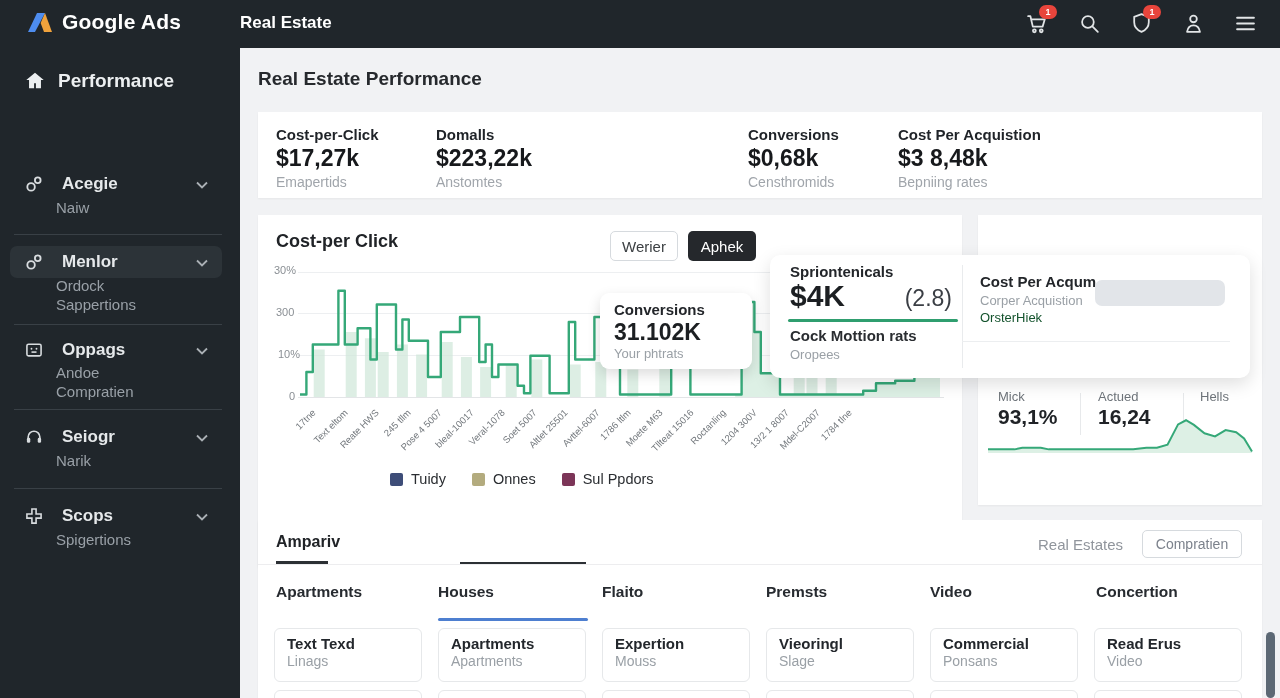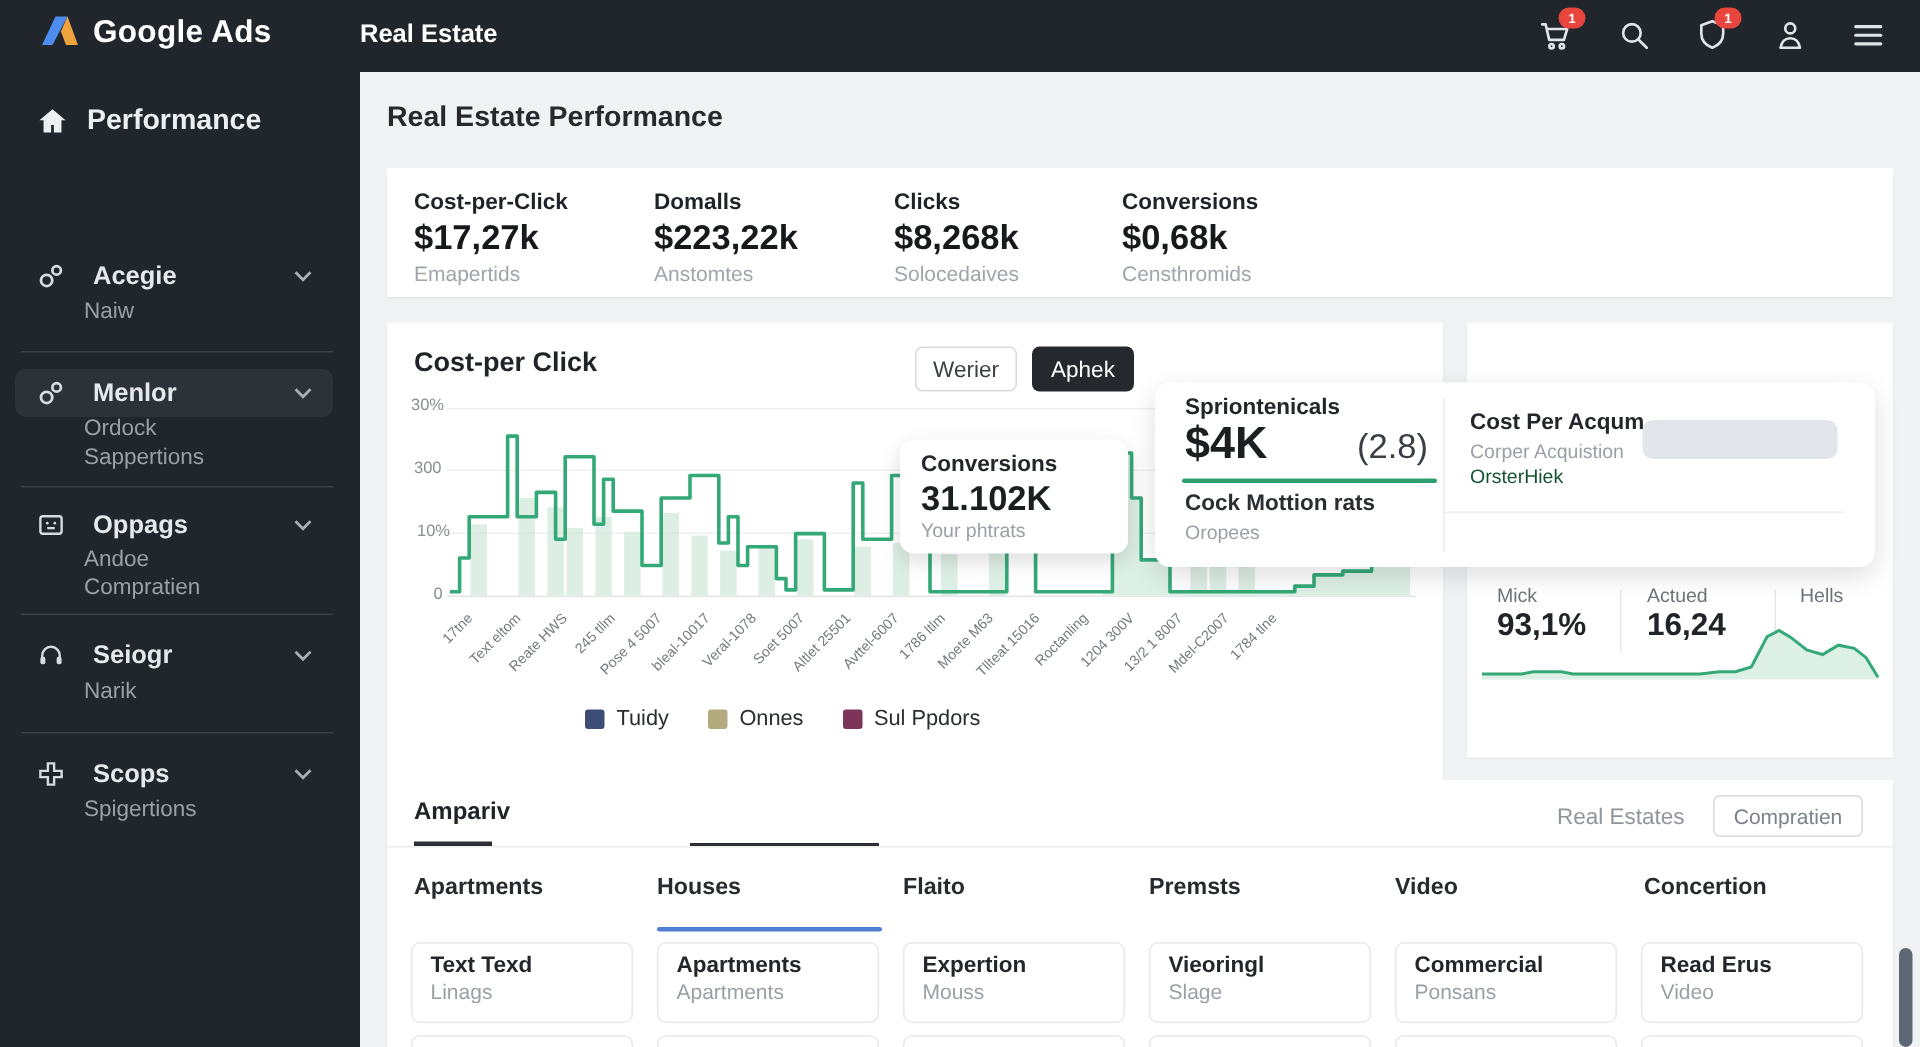--- a/index.html
+++ b/index.html
@@ -1,21 +1,21 @@
 <!DOCTYPE html>
 <html><head>
 <meta charset="utf-8">
 <style>
   html,body{margin:0;padding:0}
   body{width:1280px;height:698px;overflow:hidden;font-family:"Liberation Sans",sans-serif;background:#e9ebed}
   .page{position:relative;width:1280px;height:698px;background:#f1f2f4;overflow:hidden}
 
   
   .topbar{position:absolute;left:0;top:0;width:1280px;height:48px;background:#20262b;z-index:40}
-  .brand{position:absolute;left:28px;top:10px;display:flex;align-items:flex-start;gap:10px}
+  .brand{position:absolute;left:28px;top:10px;display:flex;align-items:center;gap:10px}
   .brand-name{color:#fff;font-size:21px;font-weight:700;letter-spacing:.2px}
   .tb-title{position:absolute;left:240px;top:13px;color:#fff;font-size:17px;font-weight:700}
   .tb-icons{position:absolute;right:22px;top:11px;display:flex;gap:27px;align-items:center}
   .tb-ic{position:relative;width:25px;height:25px;color:#e2e5e7}
   .badge{position:absolute;top:-6px;right:-7px;min-width:14px;height:14px;border-radius:8px;background:#e8453c;color:#fff;font-size:9px;font-weight:700;display:flex;align-items:center;justify-content:center;padding:0 2px}
 
   
   .sidebar{position:absolute;left:0;top:48px;width:240px;height:650px;background:#20262b;z-index:30}
   .sb-head{position:absolute;left:24px;top:22px;display:flex;align-items:center;gap:12px;color:#eceff1;font-size:19px;font-weight:700}
   .sb-item{position:absolute;left:10px;width:212px;height:32px;display:flex;align-items:center;border-radius:7px}
@@ -240,29 +240,29 @@
     <div class="stat" style="left:18px">
       <div class="lb">Cost-per-Click</div>
       <div class="vl">$17,27k</div>
       <div class="sb">Emapertids</div>
     </div>
     <div class="stat" style="left:178px">
       <div class="lb">Domalls</div>
       <div class="vl">$223,22k</div>
       <div class="sb">Anstomtes</div>
     </div>
-    <div class="stat" style="left:338px">
-      <div class="lb">Clicks</div>
-      <div class="vl">$8,268k</div>
-      <div class="sb">Solocedaives</div>
-    </div>
     <div class="stat" style="left:490px">
       <div class="lb">Conversions</div>
       <div class="vl">$0,68k</div>
       <div class="sb">Censthromids</div>
+    </div>
+    <div class="stat" style="left:640px">
+      <div class="lb">Cost Per Acquistion</div>
+      <div class="vl">$3 8,48k</div>
+      <div class="sb">Bepniing rates</div>
     </div>
   </div>
 
   <div class="card chartcard">
     <div class="chart-title">Cost-per Click</div>
     <div class="btn btn-outline">Werier</div>
     <div class="btn btn-dark">Aphek</div>
 
     <div class="grid" style="top:57px"></div>
     <div class="grid" style="top:98px"></div>

